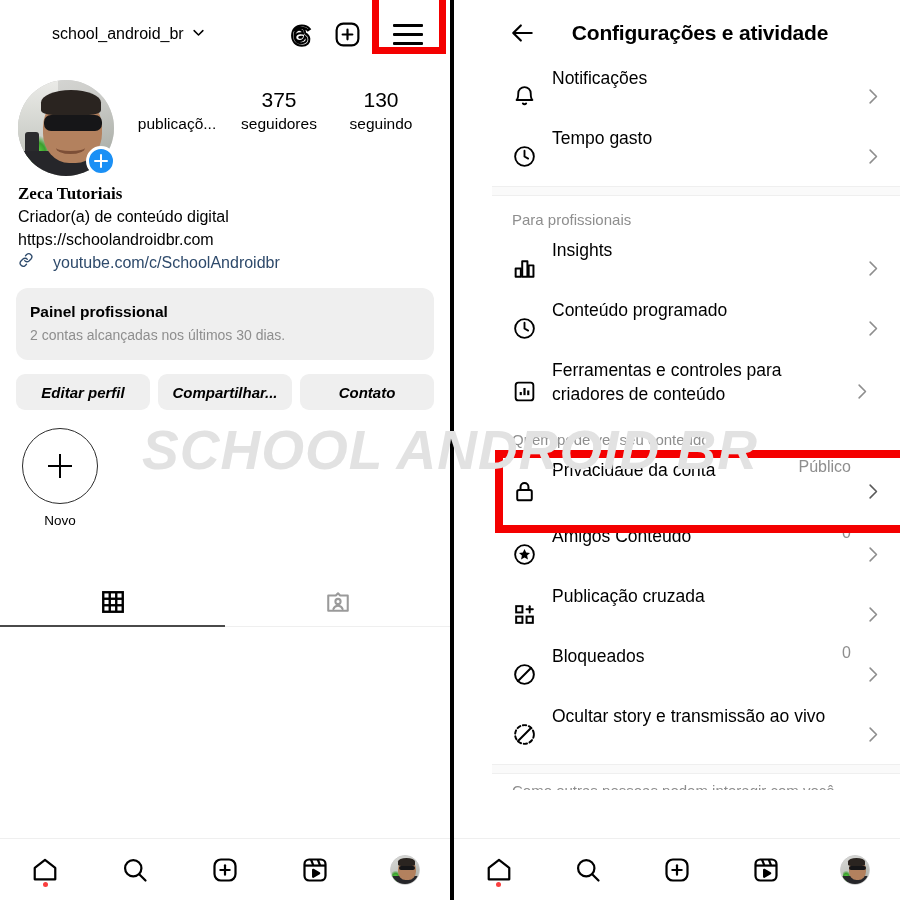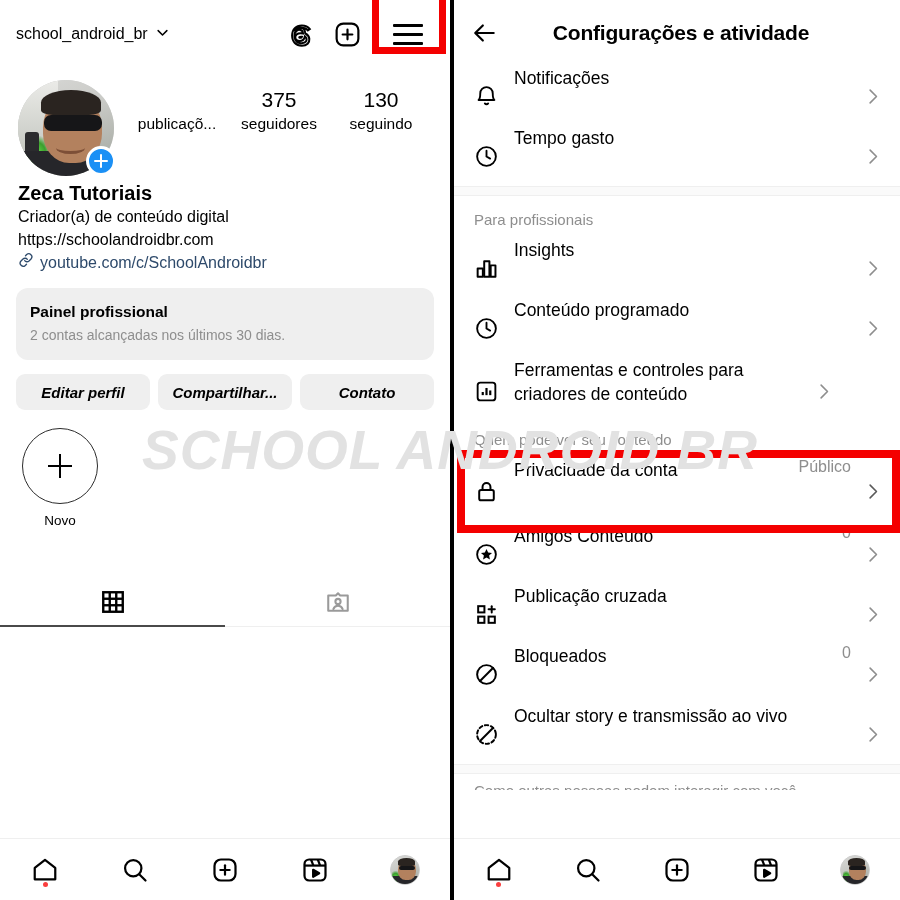--- a/index.html
+++ b/index.html
@@ -37,28 +37,29 @@
   }
 
   
   .panel {
     position: relative;
     height: 900px;
     background: #ffffff;
     overflow: hidden;
   }
   .panel-left  { width: 450px; }
-  .panel-right { width: 450px; border-left: 4px solid #000; }
+  .panel-right { width: 450px; border-left: 4px solid #000; padding-left: 38px; }
 
   
   .profile-topbar {
     display: flex;
     align-items: center;
     height: 68px;
     padding: 0 14px 0 16px;
+    margin-left: 36px;
   }
   .caret-down {
     margin-left: 7px;
     display: inline-block;
   }
   .topbar-spacer { flex: 1; }
   .topbar-icon {
     margin-left: 18px;
     display: flex;
     align-items: center;
@@ -157,27 +158,27 @@
     font-size: 15.5px;
     color: #000;
     line-height: 22px;
     white-space: nowrap;
     overflow: hidden;
   }
 
   
   .bio { padding: 6px 18px 0 18px; }
   .bio-name {
-    font-size: 20px; font-weight: bold; color: #000; line-height: 23px;
+    font-size: 17px; font-weight: bold; color: #000; line-height: 23px; font-family: Liberation Serif, serif;
   }
   .bio-cat { font-size: 16px; color: #000000; line-height: 23px; }
   .bio-url { font-size: 16px; color: #000; line-height: 23px; }
   .bio-link {
     font-size: 16px; color: #2e4a6b; line-height: 23px;
-    display: flex; align-items: center; gap: 6px;
+    display: flex; align-items: center; gap: 19px;
   }
 
   
   .pro-card {
     margin: 14px 16px 0 16px;
     background: #efefef;
     border-radius: 12px;
     padding: 13px 14px 14px 14px;
   }
   .pro-title { font-size: 15.5px; font-weight: bold; color: #000; line-height: 22px; }

